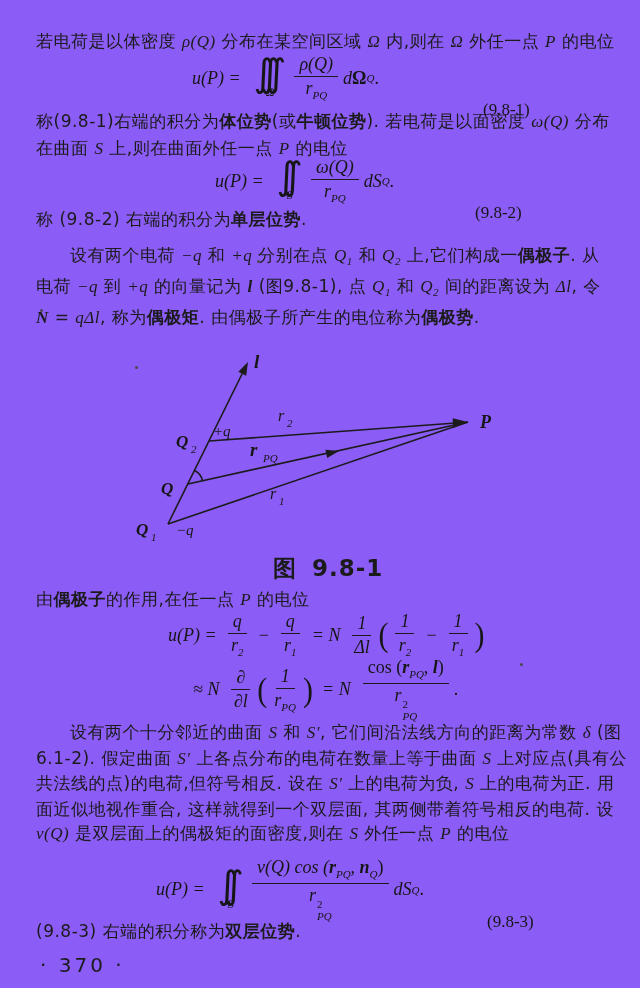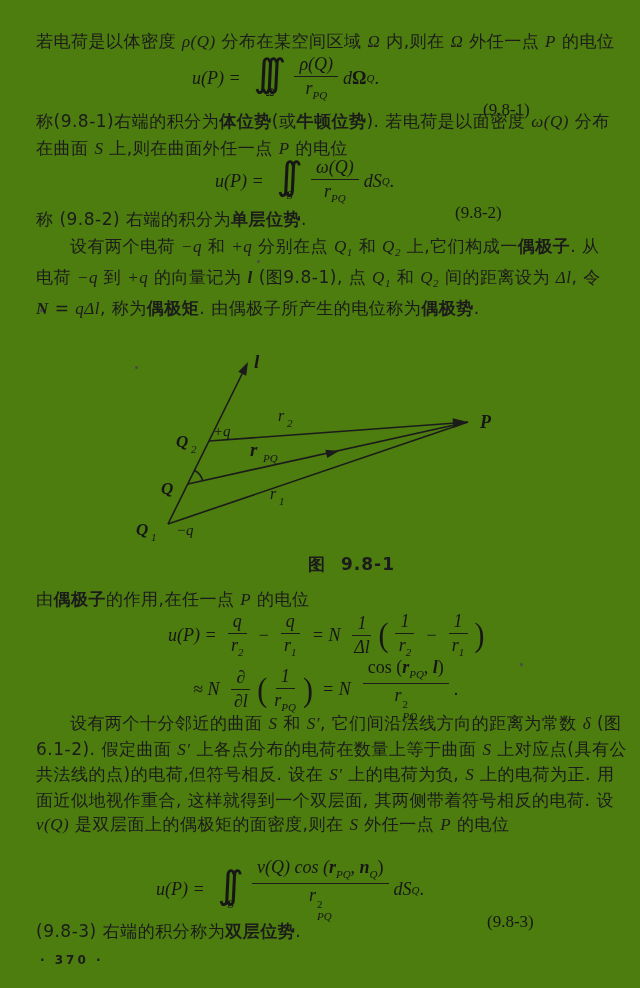--- a/index.html
+++ b/index.html
@@ -1,31 +1,31 @@
 <!DOCTYPE html>
 <html><head>
 <meta charset="utf-8">
 <style>
   html,body{margin:0;padding:0;background:#e8e8e8;}
-  .page{position:relative;width:640px;height:988px;background:#4d7c0f;color:#1b1b1b;
+  .page{position:relative;width:640px;height:988px;background:#8b5cf6;color:#1b1b1b;
         font-family:"DejaVu Sans",sans-serif;overflow:hidden;}
   .para{position:absolute;font-size:17px;letter-spacing:.5px;line-height:26px;}
   .line{white-space:nowrap;}
   .b{font-weight:700;}
   .i{font-style:italic;font-family:"Liberation Serif","DejaVu Serif",serif;}
   .bi{font-weight:700;font-style:italic;font-family:"Liberation Serif","DejaVu Serif",serif;}
   .ssub{font-size:11px;vertical-align:-4px;font-style:italic;font-family:"Liberation Serif",serif;}
   #p1{left:36px;top:28px;}
   #p2{left:36px;top:108px;line-height:27px;}
   #p3{left:36px;top:206px;}
   #p4{left:36px;top:234px;line-height:25px;}
   #p5{left:36px;top:586px;}
   #p6{left:36px;top:711px;line-height:24.6px;}
   #p7{left:36px;top:918px;}
-  .indent-first .line:first-child{text-indent:34px;}
+  .indent-first .line:first-child{text-indent:34px;margin-top:9px;}
 
   
   .eq{position:absolute;display:flex;align-items:center;color:#161616;
       font-family:"Liberation Serif","DejaVu Serif",serif;font-size:18px;font-style:italic;}
   .eq .up{font-style:normal;}
   #eq1{left:192px;top:55px;}
   #eq2{left:215px;top:158px;}
   #dip1{left:168px;top:612px;}
   #dip2{left:186px;top:658px;}
   #eq3{left:156px;top:858px;}
@@ -39,29 +39,29 @@
   .msub{font-size:11px;vertical-align:-5px;}
   .stack{display:inline-flex;flex-direction:column;align-items:flex-start;font-size:11px;
          line-height:1.1;vertical-align:-7px;margin-left:1px;}
   .bp{font-size:30px;font-weight:400;transform:scaleY(1.12);display:inline-block;
       margin:0 2px;line-height:1;font-style:normal;}
   .op{margin:0 7px;}
   .lhs{margin-right:6px;white-space:nowrap;}
   .eqlabel{position:absolute;top:50%;transform:translateY(-50%);font-size:17px;
            font-style:normal;white-space:nowrap;margin-top:32px;}
   #eq1 .eqlabel{left:291px;}
-  #eq2 .eqlabel{left:240px;text-align:right;}
+  #eq2 .eqlabel{left:260px;text-align:right;}
   #eq3 .eqlabel{left:331px;}
 
   
   .fig-wrap{position:absolute;left:30px;top:342px;width:580px;height:210px;}
   .fig-wrap svg{width:100%;height:100%;}
-  .fig-caption{position:absolute;left:273px;top:553px;font-size:17px;font-weight:700;margin-left:35px;}
+  .fig-caption{position:absolute;left:273px;top:553px;font-size:23px;font-weight:700;}
   .cap-num{margin-left:16px;letter-spacing:1px;}
-  .page-number{position:absolute;left:40px;top:953px;font-size:12px;font-weight:700;letter-spacing:3px;}
+  .page-number{position:absolute;left:40px;top:953px;font-size:20px;font-weight:400;letter-spacing:3px;}
   .speck{position:absolute;width:3px;height:3px;background:#4a4a4a;border-radius:50%;}
 </style>
 </head>
 <body>
 
 <div class="page">
 
   <div class="para" id="p1">
       <div class="line"><span>若电荷是以体密度 </span><span class="i">ρ(Q)</span><span> 分布在某空间区域 </span><span class="i">Ω</span><span> 内,则在 </span><span class="i">Ω</span><span> 外任一点 </span><span class="i">P</span><span> 的电位</span></div>
     </div>

